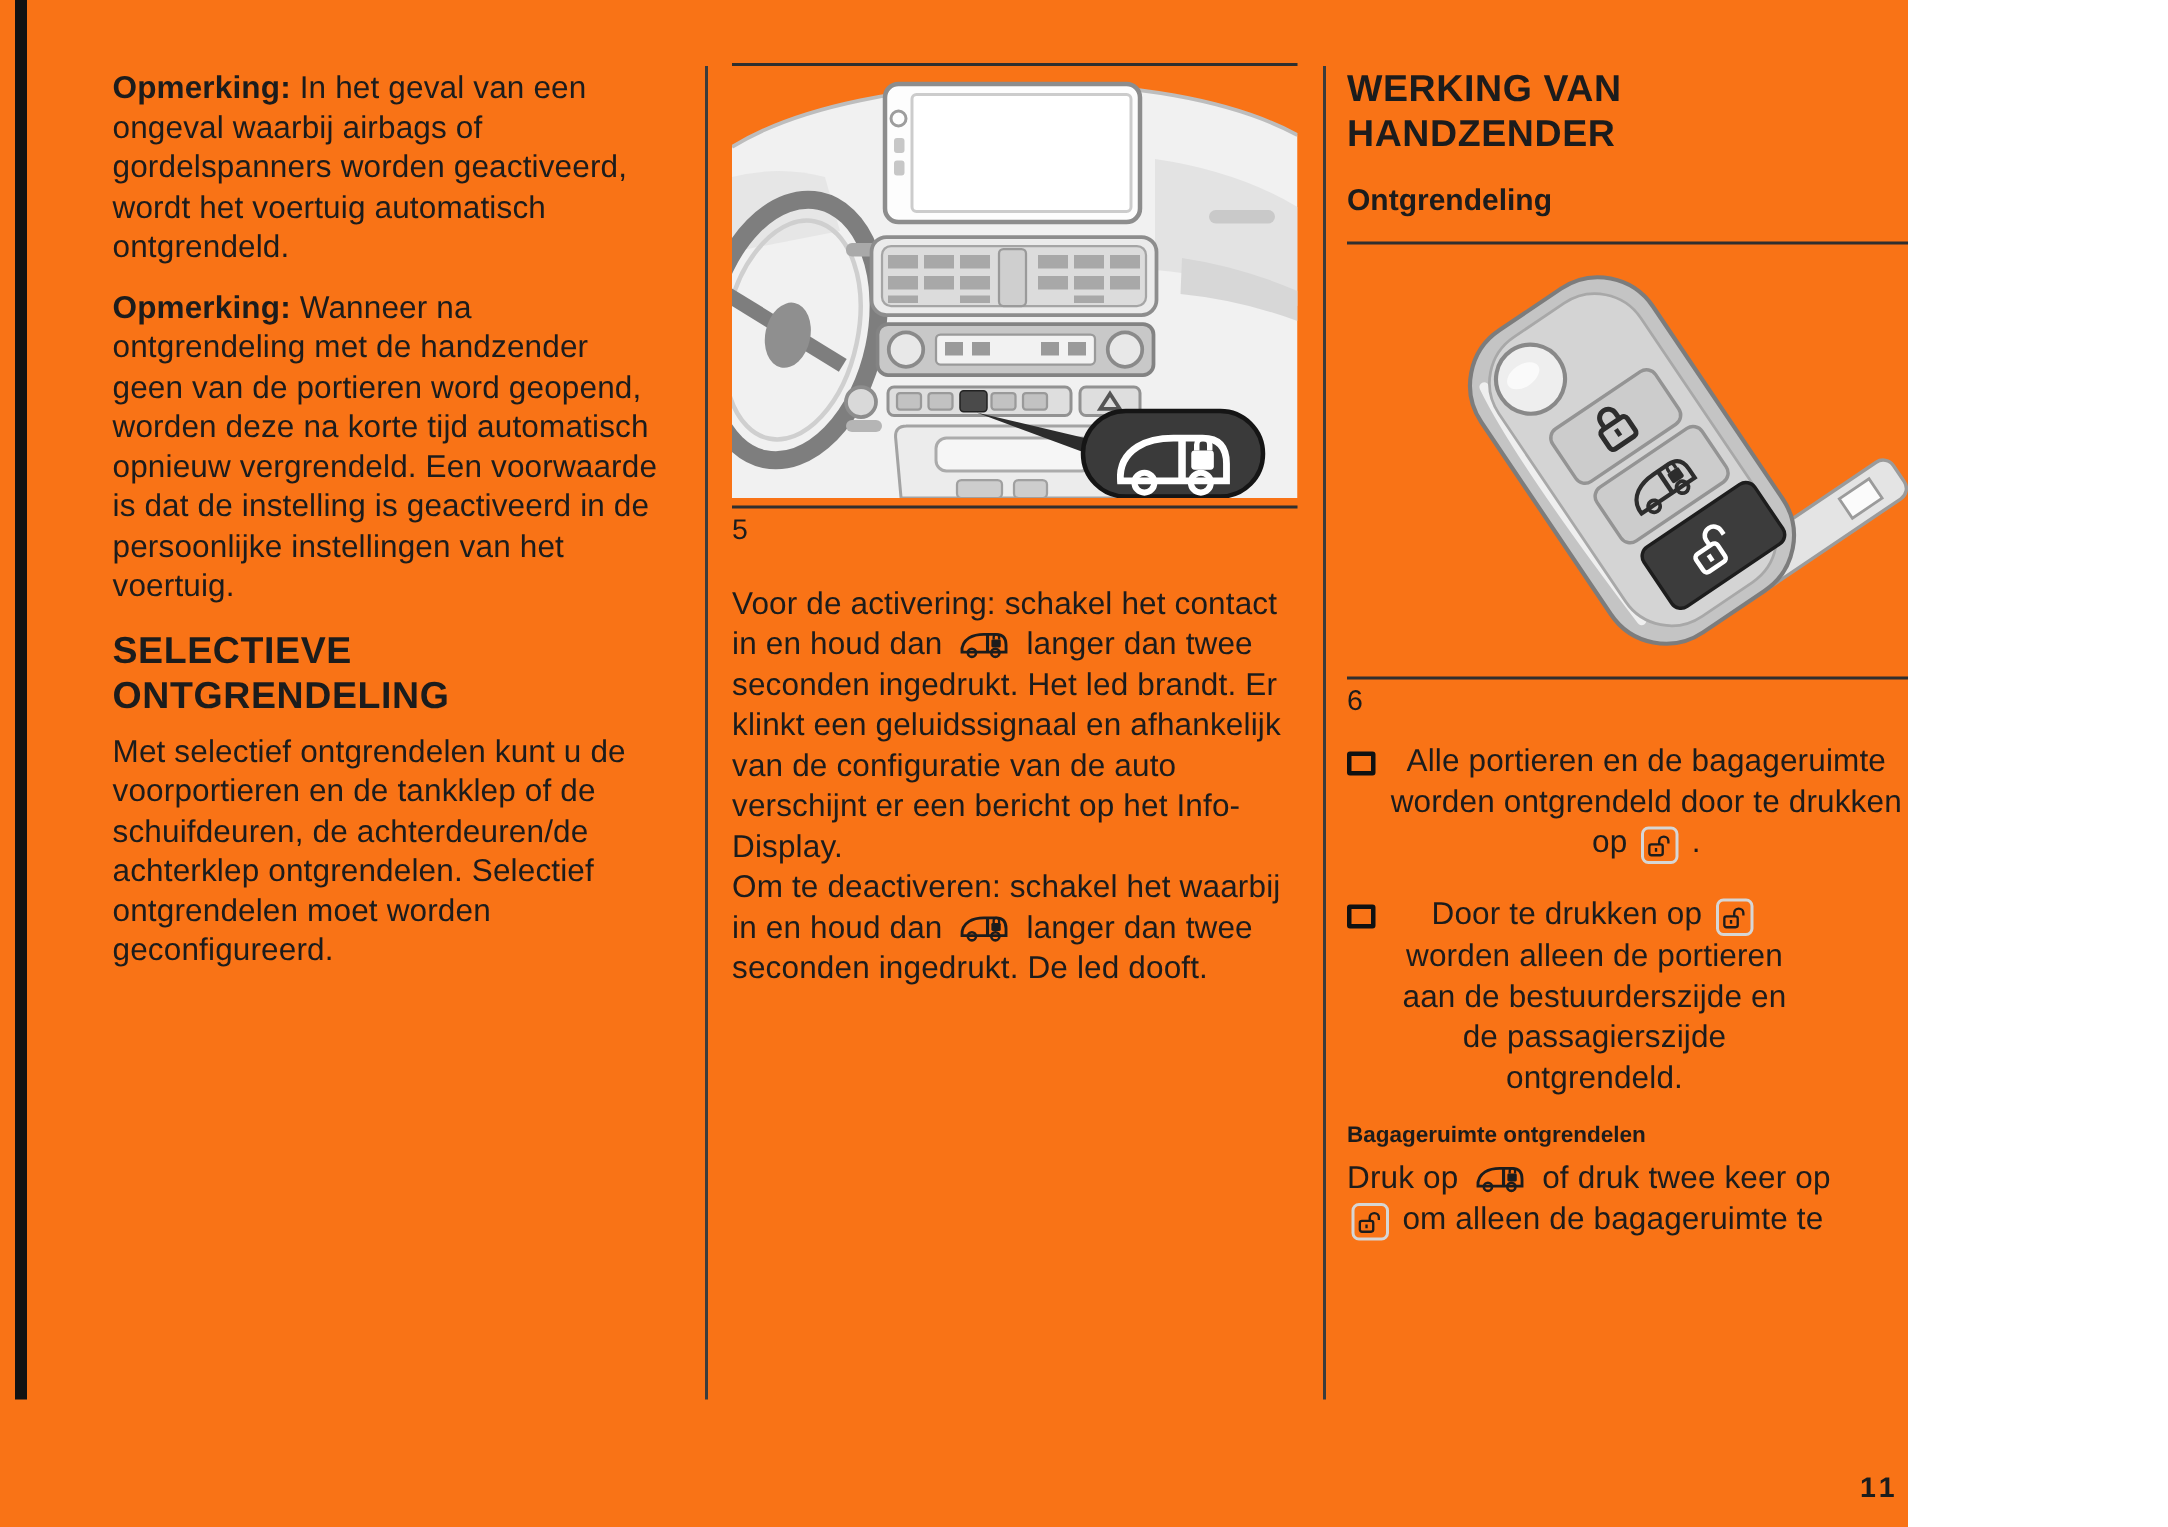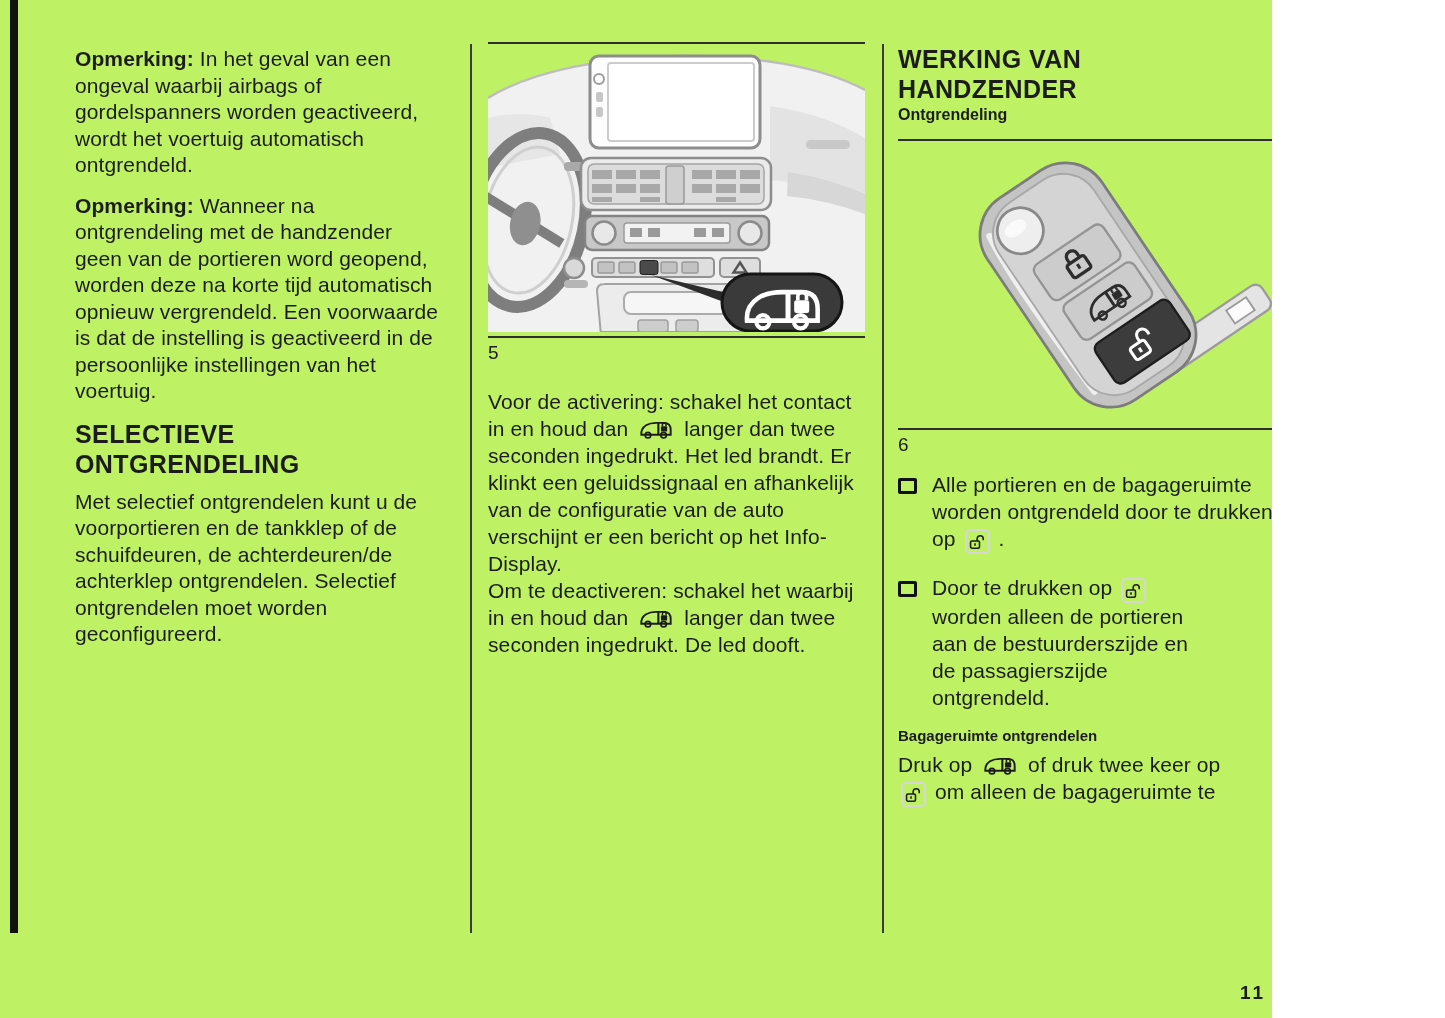--- a/index.html
+++ b/index.html
@@ -1,33 +1,33 @@
 <!DOCTYPE html>
 <html><head>
 <meta charset="utf-8">
 <style>
   html,body{margin:0;padding:0;background:#fff;}
-  .page{position:relative;width:1272px;height:1018px;background:#bef264;overflow:hidden;
+  .page{position:relative;width:1272px;height:1018px;background:#f97316;overflow:hidden;
         font-family:"Liberation Sans",sans-serif;color:#1c1c1c;}
   .band{position:absolute;left:10px;top:0;width:8px;height:933px;background:#121212;}
   .vline{position:absolute;top:44px;height:889px;width:2px;background:#3c3c3c;}
   .col{position:absolute;}
   .body{font-size:21px;line-height:26.5px;letter-spacing:.1px;margin:0;}
   .mid{line-height:27px;}
   .note-label{font-weight:bold;}
   .h-main{font-size:25px;line-height:30px;font-weight:800;letter-spacing:.4px;margin:0;}
-  .h-sub{font-size:16px;font-weight:bold;margin:0;}
+  .h-sub{font-size:20px;font-weight:bold;margin:0;}
   .h-inline{font-size:15px;font-weight:bold;margin:0;}
   .fig{border-top:2px solid #2f2f2f;border-bottom:2px solid #2f2f2f;}
   .caption{font-size:19px;margin-top:4px;}
   .kbd{display:inline-block;border:2px solid #d6d6d6;border-radius:5px;padding:1px 2px 0 2px;
        margin:0 3px;vertical-align:-6px;line-height:0;}
   .ic-unlock{width:17px;height:20px;color:#1c1c1c;}
   .ic-van{width:36px;height:21px;vertical-align:-4px;margin:0 4px;color:#1c1c1c;}
-  .bullet{display:flex;gap:15px;margin:15px 0 0 0;}
+  .bullet{display:flex;gap:4px;margin:15px 0 0 0;text-align:center;}
   .sq{flex:0 0 auto;width:13px;height:10px;border:3.5px solid #111;border-radius:2px;margin-top:7px;}
   .narrow{display:inline-block;width:284px;vertical-align:top;}
   .pageno{position:absolute;left:1240px;top:982px;font-size:19px;font-weight:800;letter-spacing:3px;}
   
   .tab{position:absolute;left:1288px;width:178px;height:73px;box-sizing:border-box;
        border:3px solid #141414;border-radius:19px;background:#ffffff;
        --knock:#ffffff;color:#c9c9c9;}
   .tab--active{background:#111111;--knock:#111111;color:#ffffff;}
   .tabicon{position:absolute;left:15px;top:11px;width:64px;height:50px;}
   svg text{font-family:"Liberation Sans",sans-serif;}
@@ -161,21 +161,21 @@
       <br>
       <span>Om te deactiveren: schakel het waarbij in en houd dan</span>
       <svg class="ic-van" viewBox="0 0 38 22">
           <use href="#sym-van-lock"></use>
         </svg>
       <span>langer dan twee seconden ingedrukt. De led dooft.</span>
     </p>
   </div>
 
   <div class="col" style="left:898px;top:44px;width:376px">
-    <h1 class="h-main" style="width:280px;margin-bottom:2px">WERKING VAN HANDZENDER</h1>
+    <h1 class="h-main" style="width:280px;margin-bottom:19px">WERKING VAN HANDZENDER</h1>
     <h2 class="h-sub" style="margin-bottom:15px">Ontgrendeling</h2>
 
     <div class="fig">
       <svg viewBox="0 0 376 283" width="376" height="283">
         <g transform="translate(190,144) rotate(-34) scale(0.92) translate(-191,-138)">
           <rect x="196" y="238" width="150" height="32" rx="9" fill="#e4e4e4" stroke="#9b9b9b" stroke-width="2.5"></rect>
           <rect x="300" y="245" width="26" height="17" fill="#fbfbfb" stroke="#9b9b9b" stroke-width="2"></rect>
           <line x1="214" y1="244" x2="214" y2="264" stroke="#bcbcbc" stroke-width="2"></line>
           <rect x="116" y="6" width="150" height="264" rx="48" fill="#c4c4c4" stroke="#7c7c7c" stroke-width="3"></rect>
           <path d="M132,34 q-8,56 0,204" stroke="#efefef" stroke-width="7" fill="none" stroke-linecap="round"></path>

